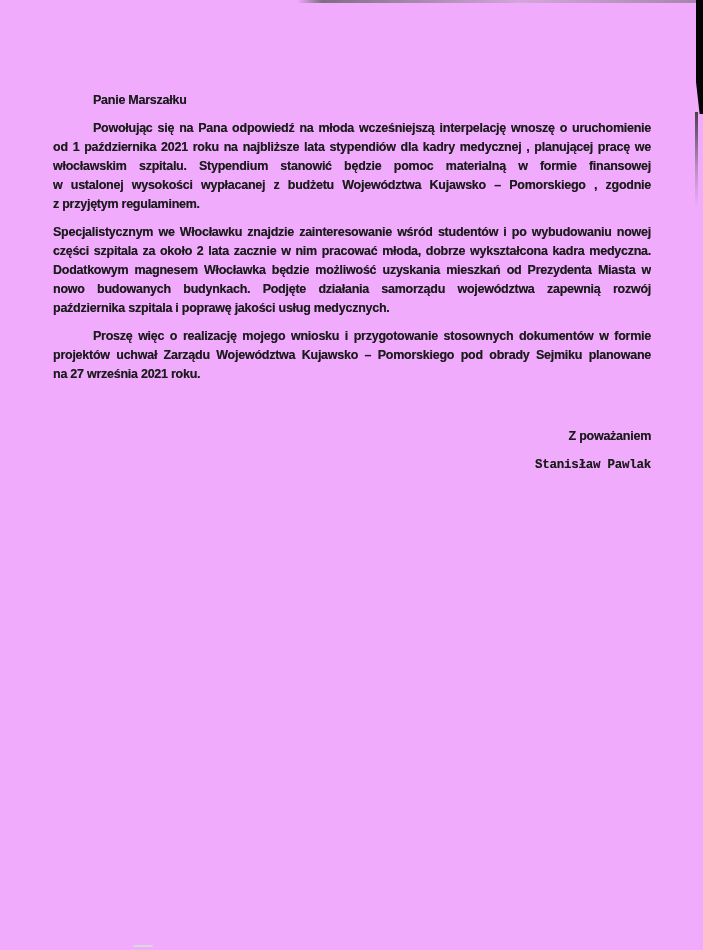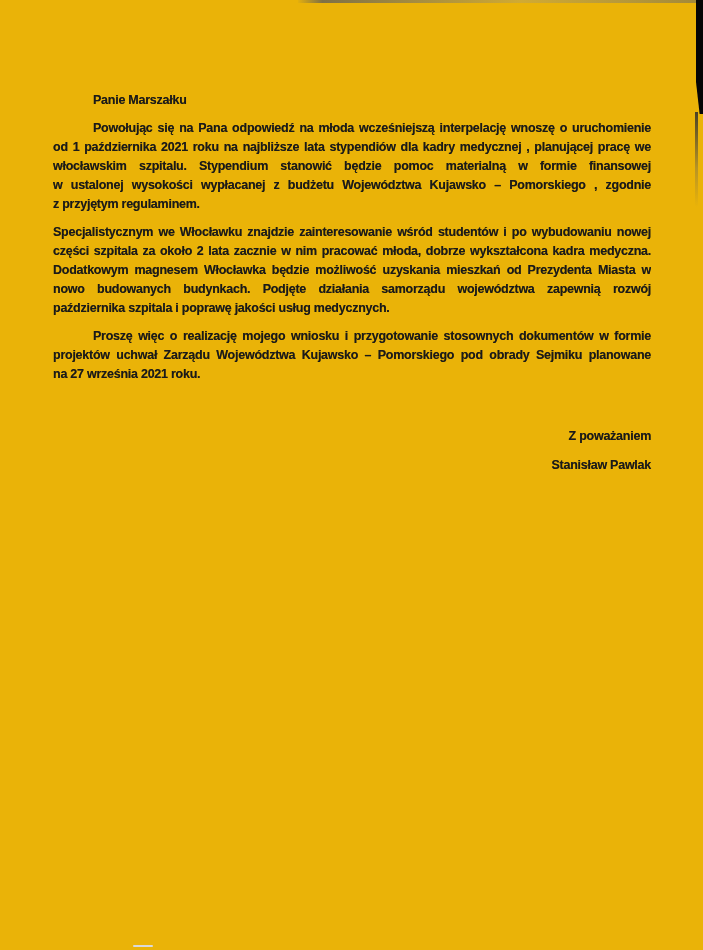--- a/index.html
+++ b/index.html
@@ -5,21 +5,21 @@
 <style>
   html, body {
     margin: 0;
     padding: 0;
     background: #ffffff;
   }
   .page {
     position: relative;
     width: 703px;
     height: 950px;
-    background: #eab308;
+    background: #f0abfc;
     overflow: hidden;
     font-family: "Liberation Sans", "DejaVu Sans", sans-serif;
     color: #1a1a1a;
   }
 
   
   .top-edge {
     position: absolute;
     top: 0;
     left: 298px;
@@ -86,21 +86,21 @@
   }
   .line.first { text-indent: 40px; }
   .line.last {
     text-align: left;
     text-align-last: left;
   }
   .sig-block {
     margin-top: 43px;
     text-align: right;
   }
-  .sig-name { margin-top: 10px; }
+  .sig-name { margin-top: 10px; font-family: Liberation Mono, monospace; }
 </style>
 </head>
 <body>
 
 <div class="page">
 
   <div class="top-edge"></div>
   <div class="right-edge"></div>
   <div class="right-edge-tail"></div>
   <div class="bottom-mark"></div>

